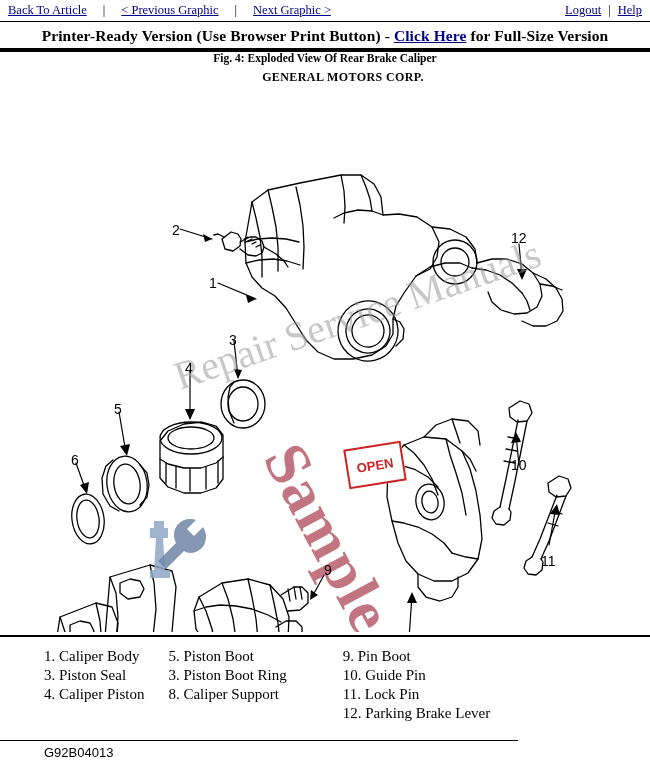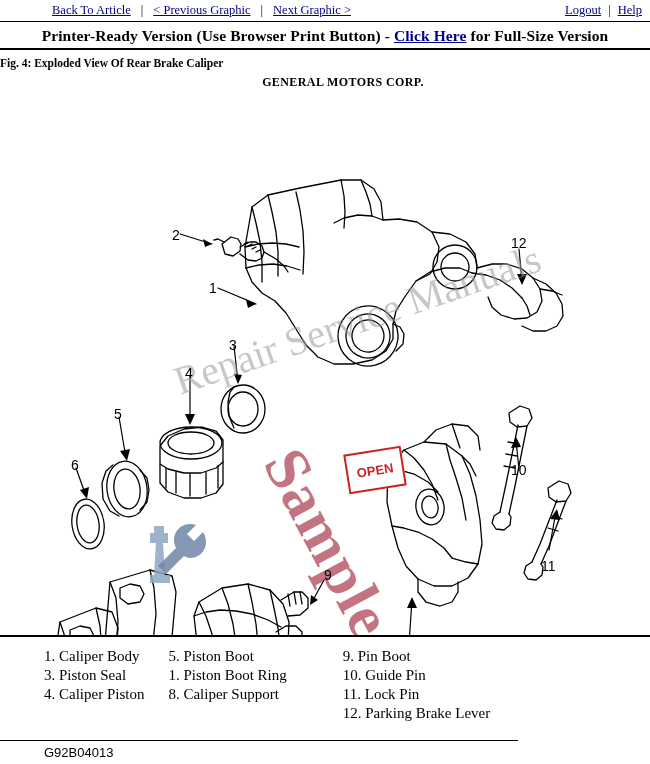--- a/index.html
+++ b/index.html
@@ -23,22 +23,21 @@
     display: flex;
     align-items: center;
     padding: 0 8px;
     font-family: "Liberation Serif", serif;
     font-size: 12.5px;
     box-sizing: border-box;
   }
   .topnav .left {
     display: flex;
     align-items: center;
-    gap: 3px;
-    margin-left: 44px;
+    gap: 9px;
   }
   .topnav .right {
     margin-left: auto;
     display: flex;
   }
   .navlink {
     color: #00008B;
     text-decoration: underline;
     cursor: pointer;
     white-space: nowrap;
@@ -48,34 +47,34 @@
     color: #000000;
   }
 
   
   .printbar {
     text-align: center;
     font-weight: bold;
     font-size: 15.5px;
     padding-top: 5px;
     padding-bottom: 3px;
-    border-bottom: 2px solid #000000;
+    border-bottom: 4px solid #000000;
     letter-spacing: 0.1px;
   }
   .printbar .clickhere {
     color: #00008B;
     text-decoration: underline;
     cursor: pointer;
   }
 
   
   .figcap {
+    text-align: center;
     font-weight: bold;
     font-size: 11.5px;
-    margin-top: 7px;
   }
   .figcorp {
     text-align: center;
     font-weight: bold;
     font-size: 12px;
     margin-top: 6px;
     letter-spacing: 0.4px;
     padding-left: 36px;
   }
 
@@ -424,21 +423,21 @@
 
 <div class="legend">
   <div class="legend-cols">
     <div class="legend-col c1">
       <div>1. Caliper Body</div>
       <div>3. Piston Seal</div>
       <div>4. Caliper Piston</div>
     </div>
     <div class="legend-col c2">
       <div>5. Piston Boot</div>
-      <div>1. Piston Boot Ring</div>
+      <div>3. Piston Boot Ring</div>
       <div>8. Caliper Support</div>
     </div>
     <div class="legend-col c3">
       <div>9. Pin Boot</div>
       <div>10. Guide Pin</div>
       <div>11. Lock Pin</div>
       <div>12. Parking Brake Lever</div>
     </div>
   </div>
 </div>

